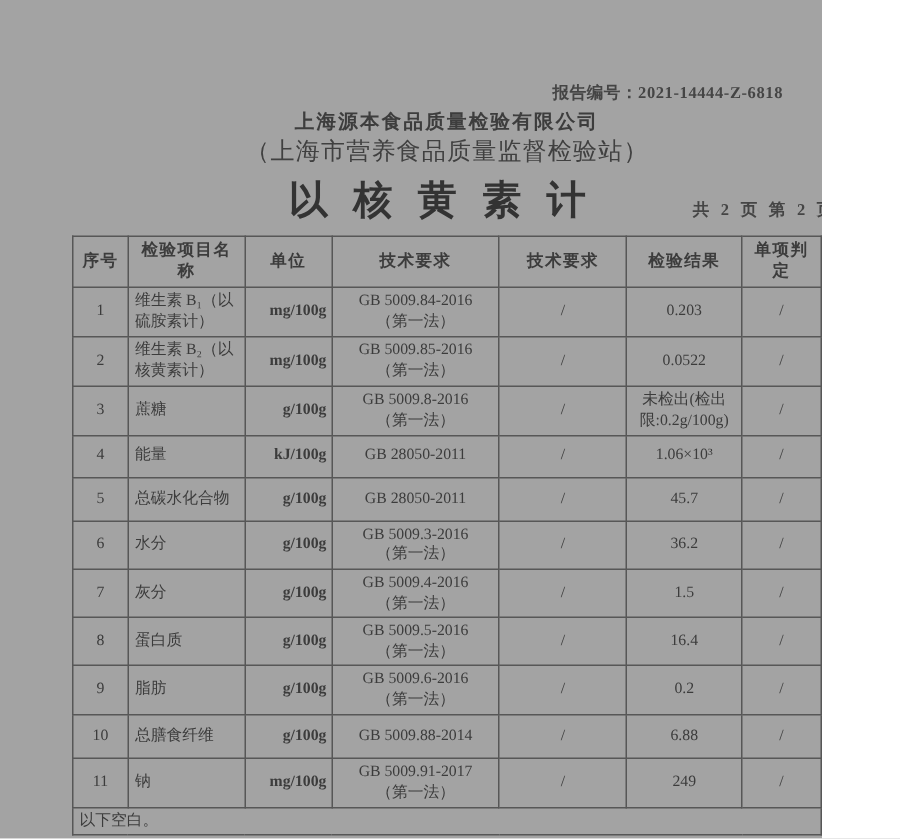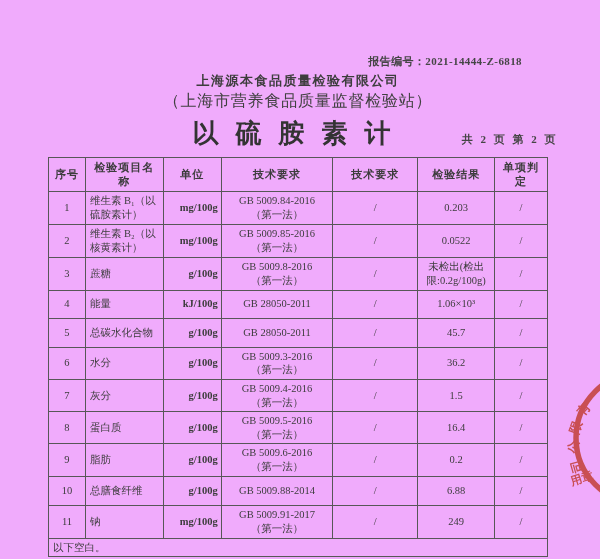--- a/index.html
+++ b/index.html
@@ -1,19 +1,19 @@
 <!DOCTYPE html>
 <html><head>
 <meta charset="utf-8">
 <style>
   html,body{margin:0;padding:0;background:#ffffff;}
   .page{
     position:relative;
-    width:600px;height:559px;
-    background:#f0abfc;
+    width:548px;height:559px;
+    background:#a3a3a3;
     overflow:hidden;
     font-family:"Liberation Serif","DejaVu Serif",serif;
     color:#3a3a3a;
   }
   .content{position:absolute;left:48px;top:0;width:500px;}
   .report-no{
     margin-top:54px;text-align:right;padding-right:26px;
     font-size:11px;font-weight:600;color:#454545;letter-spacing:.4px;
   }
   .company{
@@ -63,21 +63,21 @@
 <body>
 
 <div class="page">
   <div class="content">
 
     <div class="report-no">报告编号：2021-14444-Z-6818</div>
     <div class="company">上海源本食品质量检验有限公司</div>
     <div class="company-sub">（上海市营养食品质量监督检验站）</div>
 
     <div class="title-row">
-      <div class="doc-title">以硫胺素计</div>
+      <div class="doc-title">以核黄素计</div>
       <div class="page-info">共 2 页 第 2 页</div>
     </div>
 
     <table class="main-table">
       <colgroup>
         <col style="width:7.4%">
           <col style="width:15.6%">
           <col style="width:11.6%">
         <col style="width:22.4%">
           <col style="width:17%">

